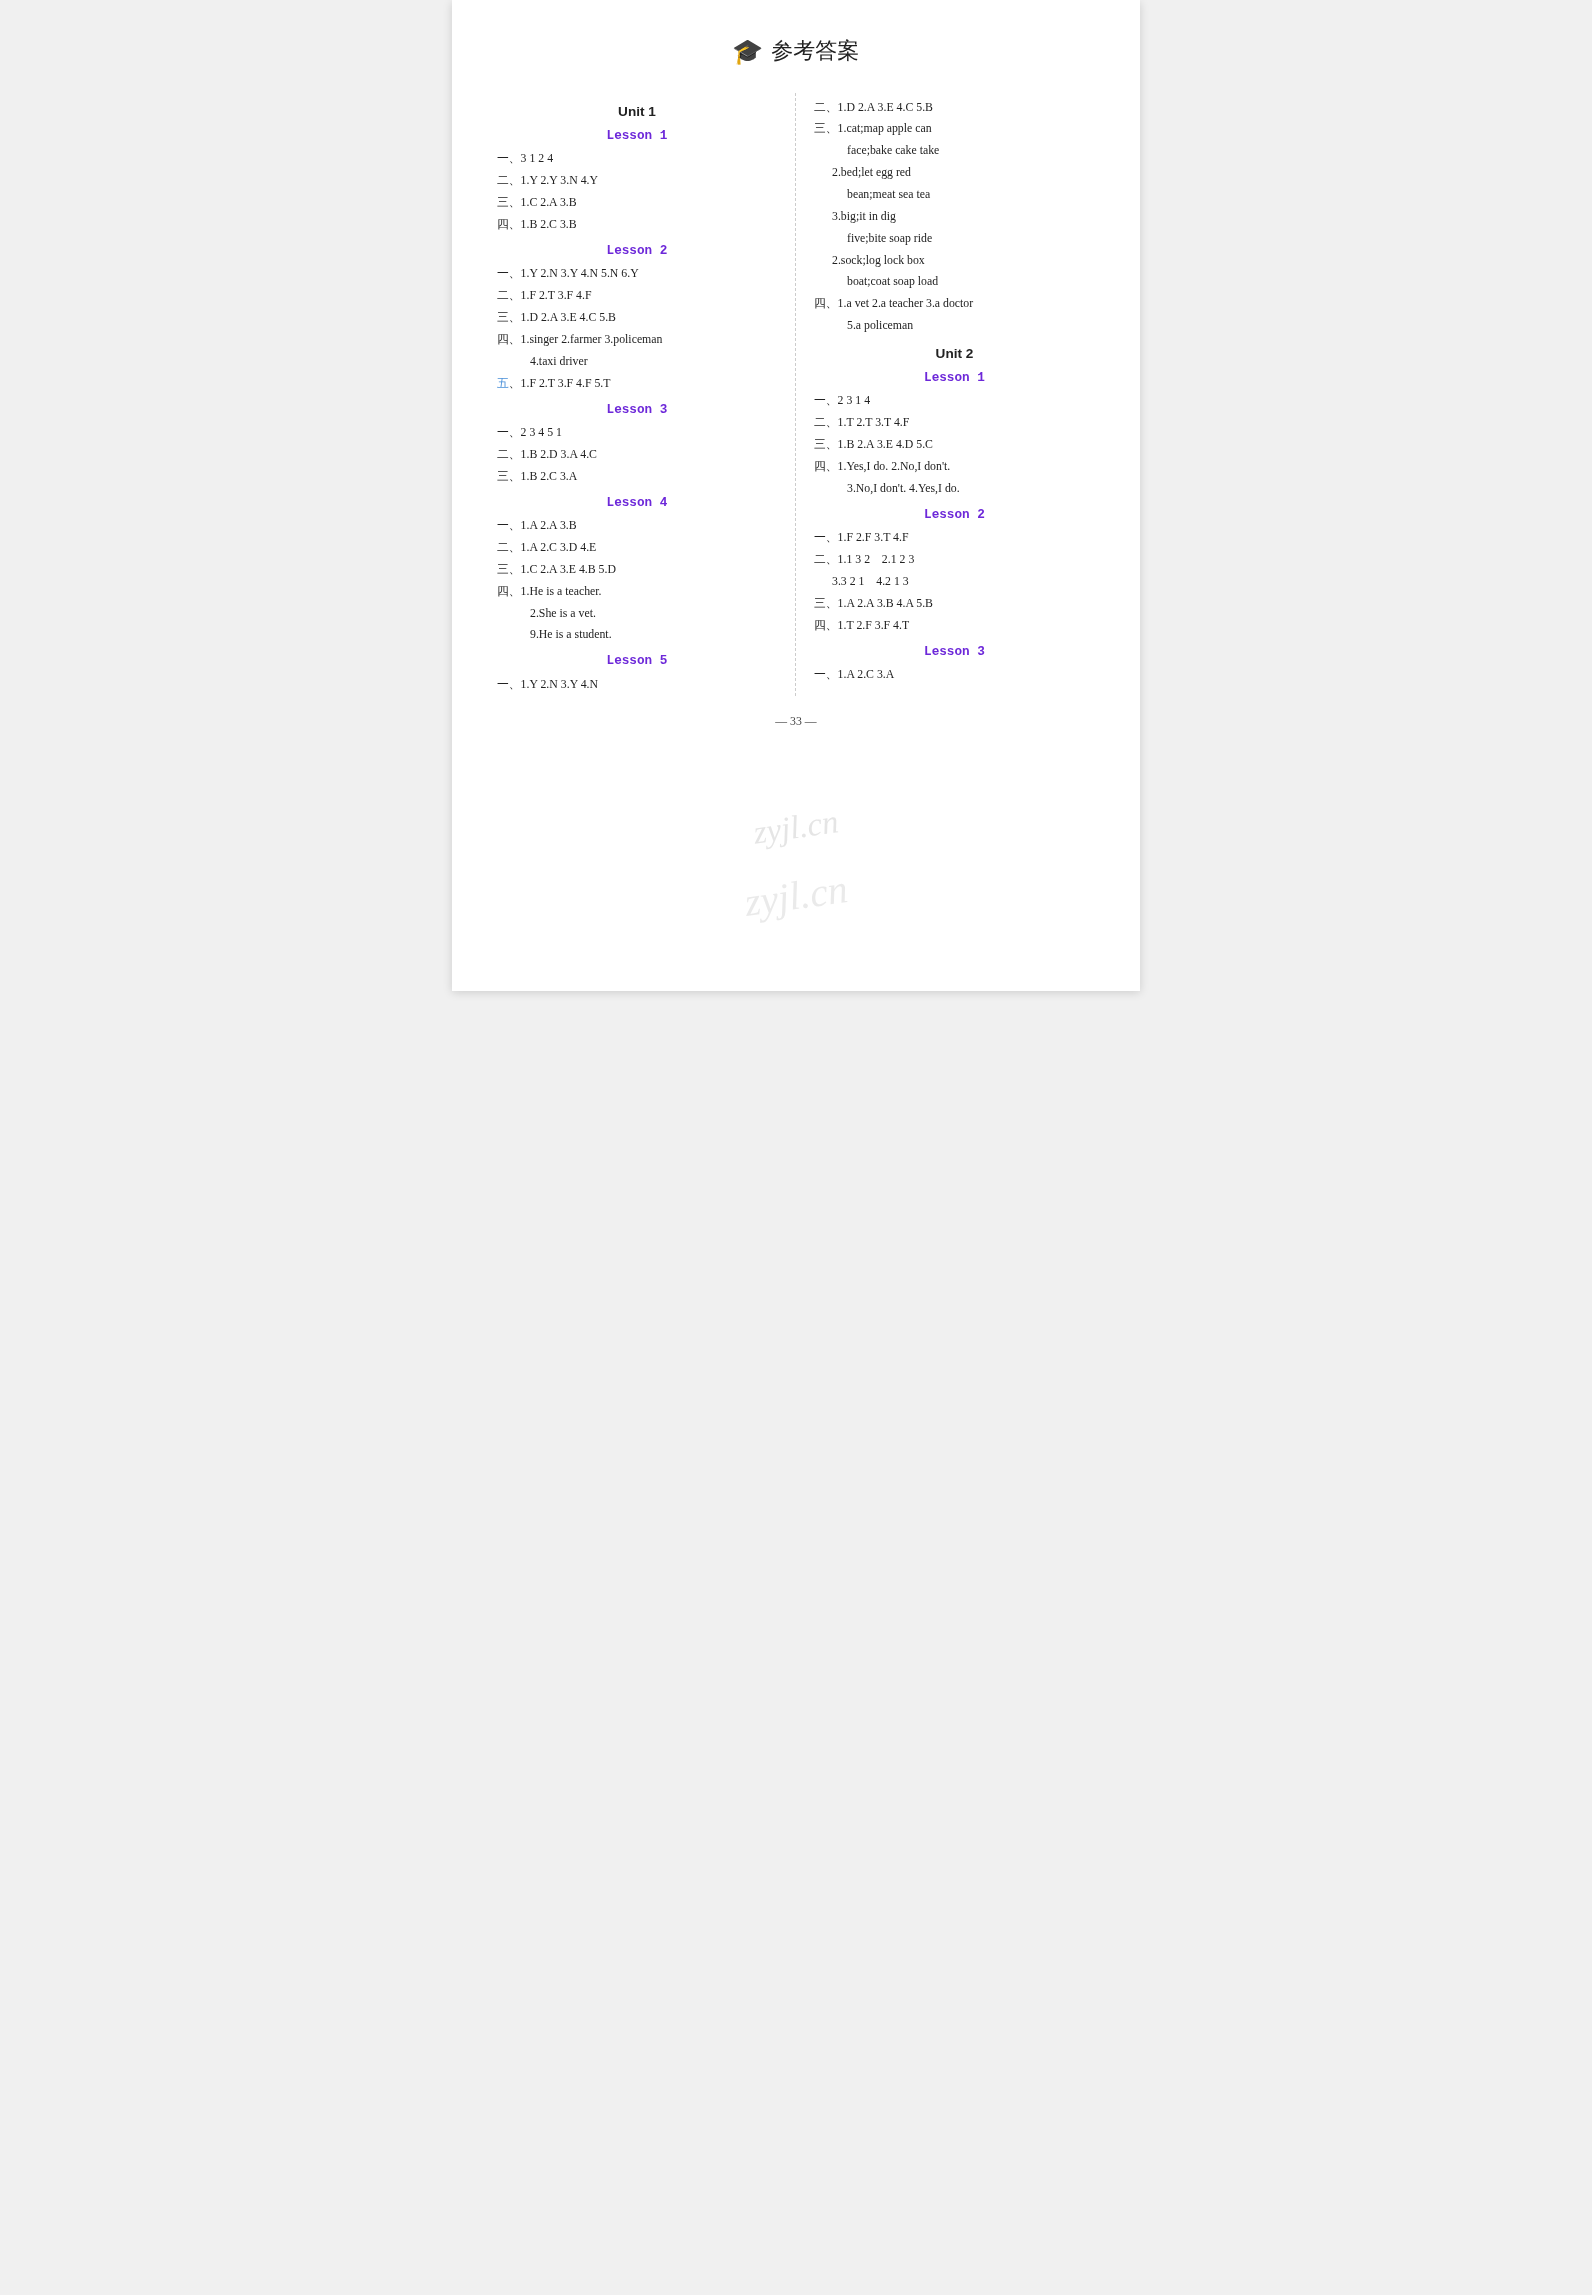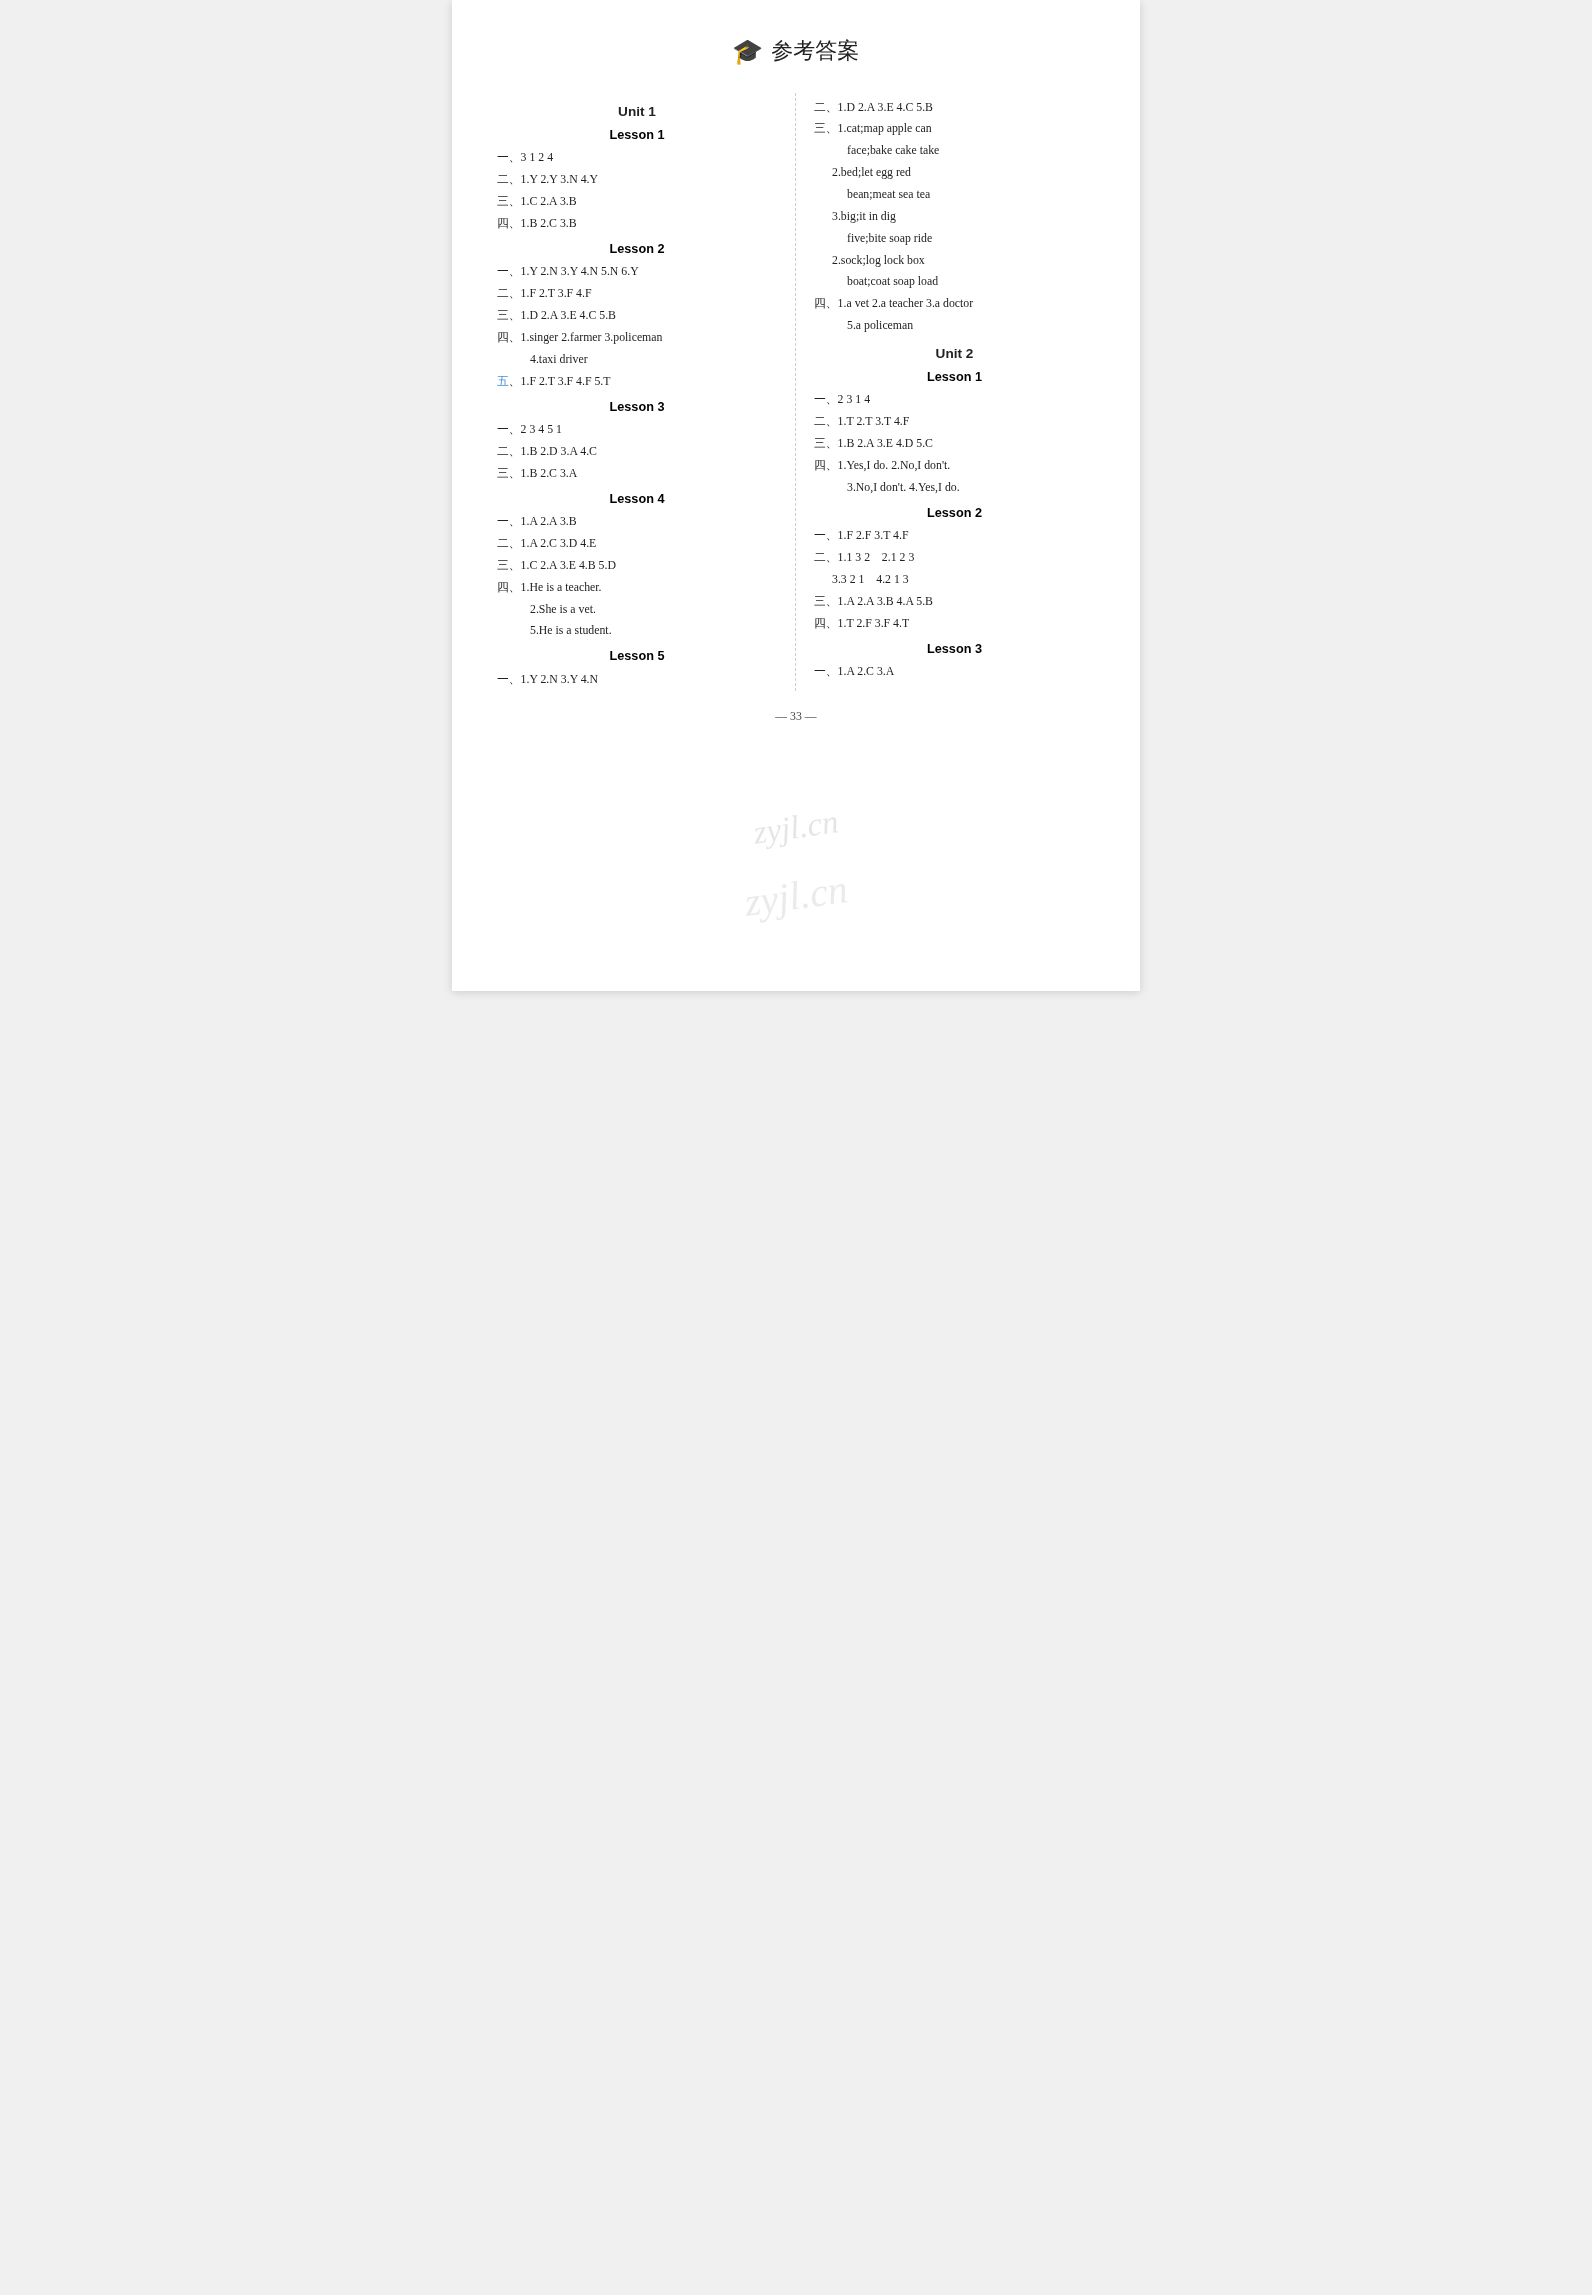--- a/index.html
+++ b/index.html
@@ -54,23 +54,23 @@
       font-weight: bold;
       font-size: 13.6px;
       color: #222;
       margin: 11px 0 7.2px 0;
       font-family: Liberation Sans, sans-serif;
     }
     .lesson-title {
       text-align: center;
       font-weight: bold;
       font-size: 12.7px;
-      color: #000000;
+      color: #6d28d9;
       margin: 9px 0 5.4px 0;
-      font-family: Liberation Sans, sans-serif;
+      font-family: Liberation Mono, monospace;
     }
     .answer-line {
       font-size: 11.8px;
       color: #222;
       line-height: 1.7;
       margin-bottom: 1.8px;
       font-family: "Times New Roman", serif;
     }
     .chinese-num {
       font-family: "SimSun", serif;
@@ -152,21 +152,21 @@
       <div class="answer-line"><span class="chinese-num">一</span>、2  3  4  5  1</div>
       <div class="answer-line"><span class="chinese-num">二</span>、1.B  2.D  3.A  4.C</div>
       <div class="answer-line"><span class="chinese-num">三</span>、1.B  2.C  3.A</div>
 
       <div class="lesson-title">Lesson 4</div>
       <div class="answer-line"><span class="chinese-num">一</span>、1.A  2.A  3.B</div>
       <div class="answer-line"><span class="chinese-num">二</span>、1.A  2.C  3.D  4.E</div>
       <div class="answer-line"><span class="chinese-num">三</span>、1.C  2.A  3.E  4.B  5.D</div>
       <div class="answer-line"><span class="chinese-num">四</span>、1.He is a teacher.</div>
       <div class="answer-line indent2">2.She is a vet.</div>
-      <div class="answer-line indent2">5.He is a student.</div>
+      <div class="answer-line indent2">9.He is a student.</div>
 
       <div class="lesson-title">Lesson 5</div>
       <div class="answer-line"><span class="chinese-num">一</span>、1.Y  2.N  3.Y  4.N</div>
 
     </div>
 
     <div class="right-col">
 
       <div class="answer-line" style="margin-top:3.6px;"><span class="chinese-num">二</span>、1.D  2.A  3.E  4.C  5.B</div>
       <div class="answer-line"><span class="chinese-num">三</span>、1.cat;map  apple  can</div>

